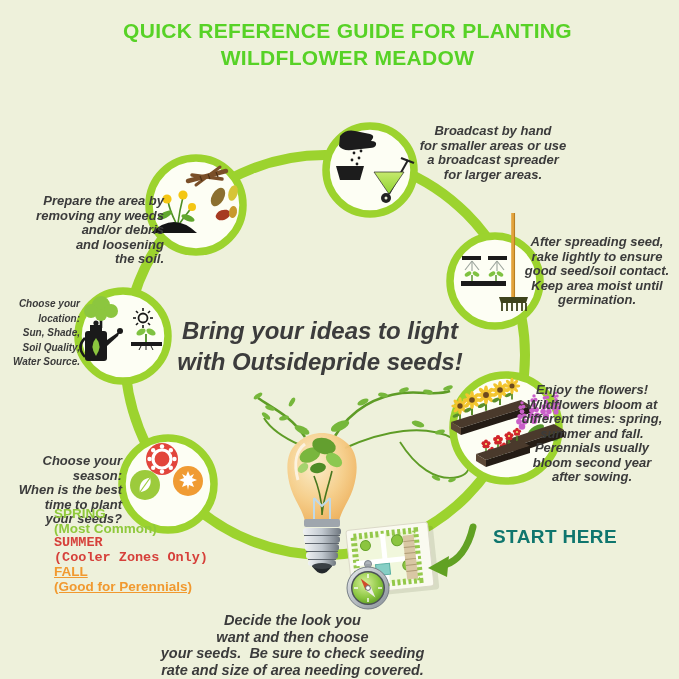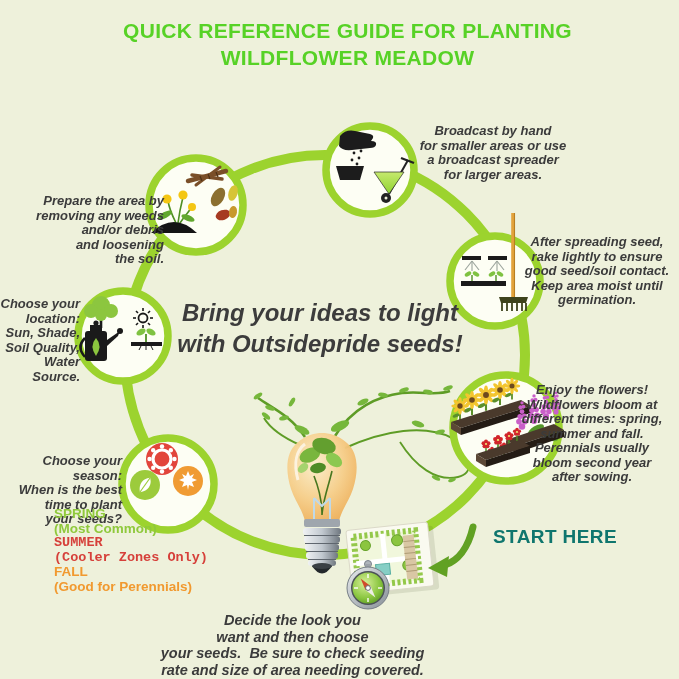--- a/index.html
+++ b/index.html
@@ -401,47 +401,47 @@
 and/or debris
 and loosening
 the soil.</div>
 
 <div class="txt ta-c" style="left:518px;top:235px;width:158px;">After spreading seed,
 rake lightly to ensure
 good seed/soil contact.
 Keep area moist until
 germination.</div>
 
-<div class="txt ta-r" style="left:0px;top:297px;width:80px;font-size:13px;">Choose your
+<div class="txt ta-r" style="left:0px;top:297px;width:80px;font-size:10px;">Choose your
 location:
 Sun, Shade,
 Soil Quality,
 Water Source.</div>
 
-<div class="txt center-msg" style="left:150px;top:297px;width:340px;">Bring your ideas to light
+<div class="txt center-msg" style="left:150px;top:315px;width:340px;">Bring your ideas to light
 with Outsidepride seeds!</div>
 
 <div class="txt ta-c" style="left:506px;top:383px;width:172px;">Enjoy the flowers!
 Wildflowers bloom at
 different times: spring,
 summer and fall.
 Perennials usually
 bloom second year
 after sowing.</div>
 
 <div class="txt ta-r" style="left:8px;top:454px;width:114px;">Choose your season:
 When is the best
 time to plant
 your seeds?</div>
 
 <div class="season spring" style="position:absolute;left:54px;top:507px;">SPRING
 (Most Common)</div>
 <div class="season summer" style="position:absolute;left:54px;top:536px;font-family:Liberation Mono, monospace;">SUMMER
 (Cooler Zones Only)</div>
-<div class="season fall" style="position:absolute;left:54px;top:565px;">FALL
+<div class="season fall" style="position:absolute;left:54px;top:565px;text-decoration:underline;">FALL
 (Good for Perennials)</div>
 
 <div class="txt decide ta-c" style="left:120px;top:612px;width:345px;">Decide the look you
 want and then choose
 your seeds.  Be sure to check seeding
 rate and size of area needing covered.</div>
 
 <div class="start" style="position:absolute;left:477px;top:526px;">START HERE</div>
 
 </div>

